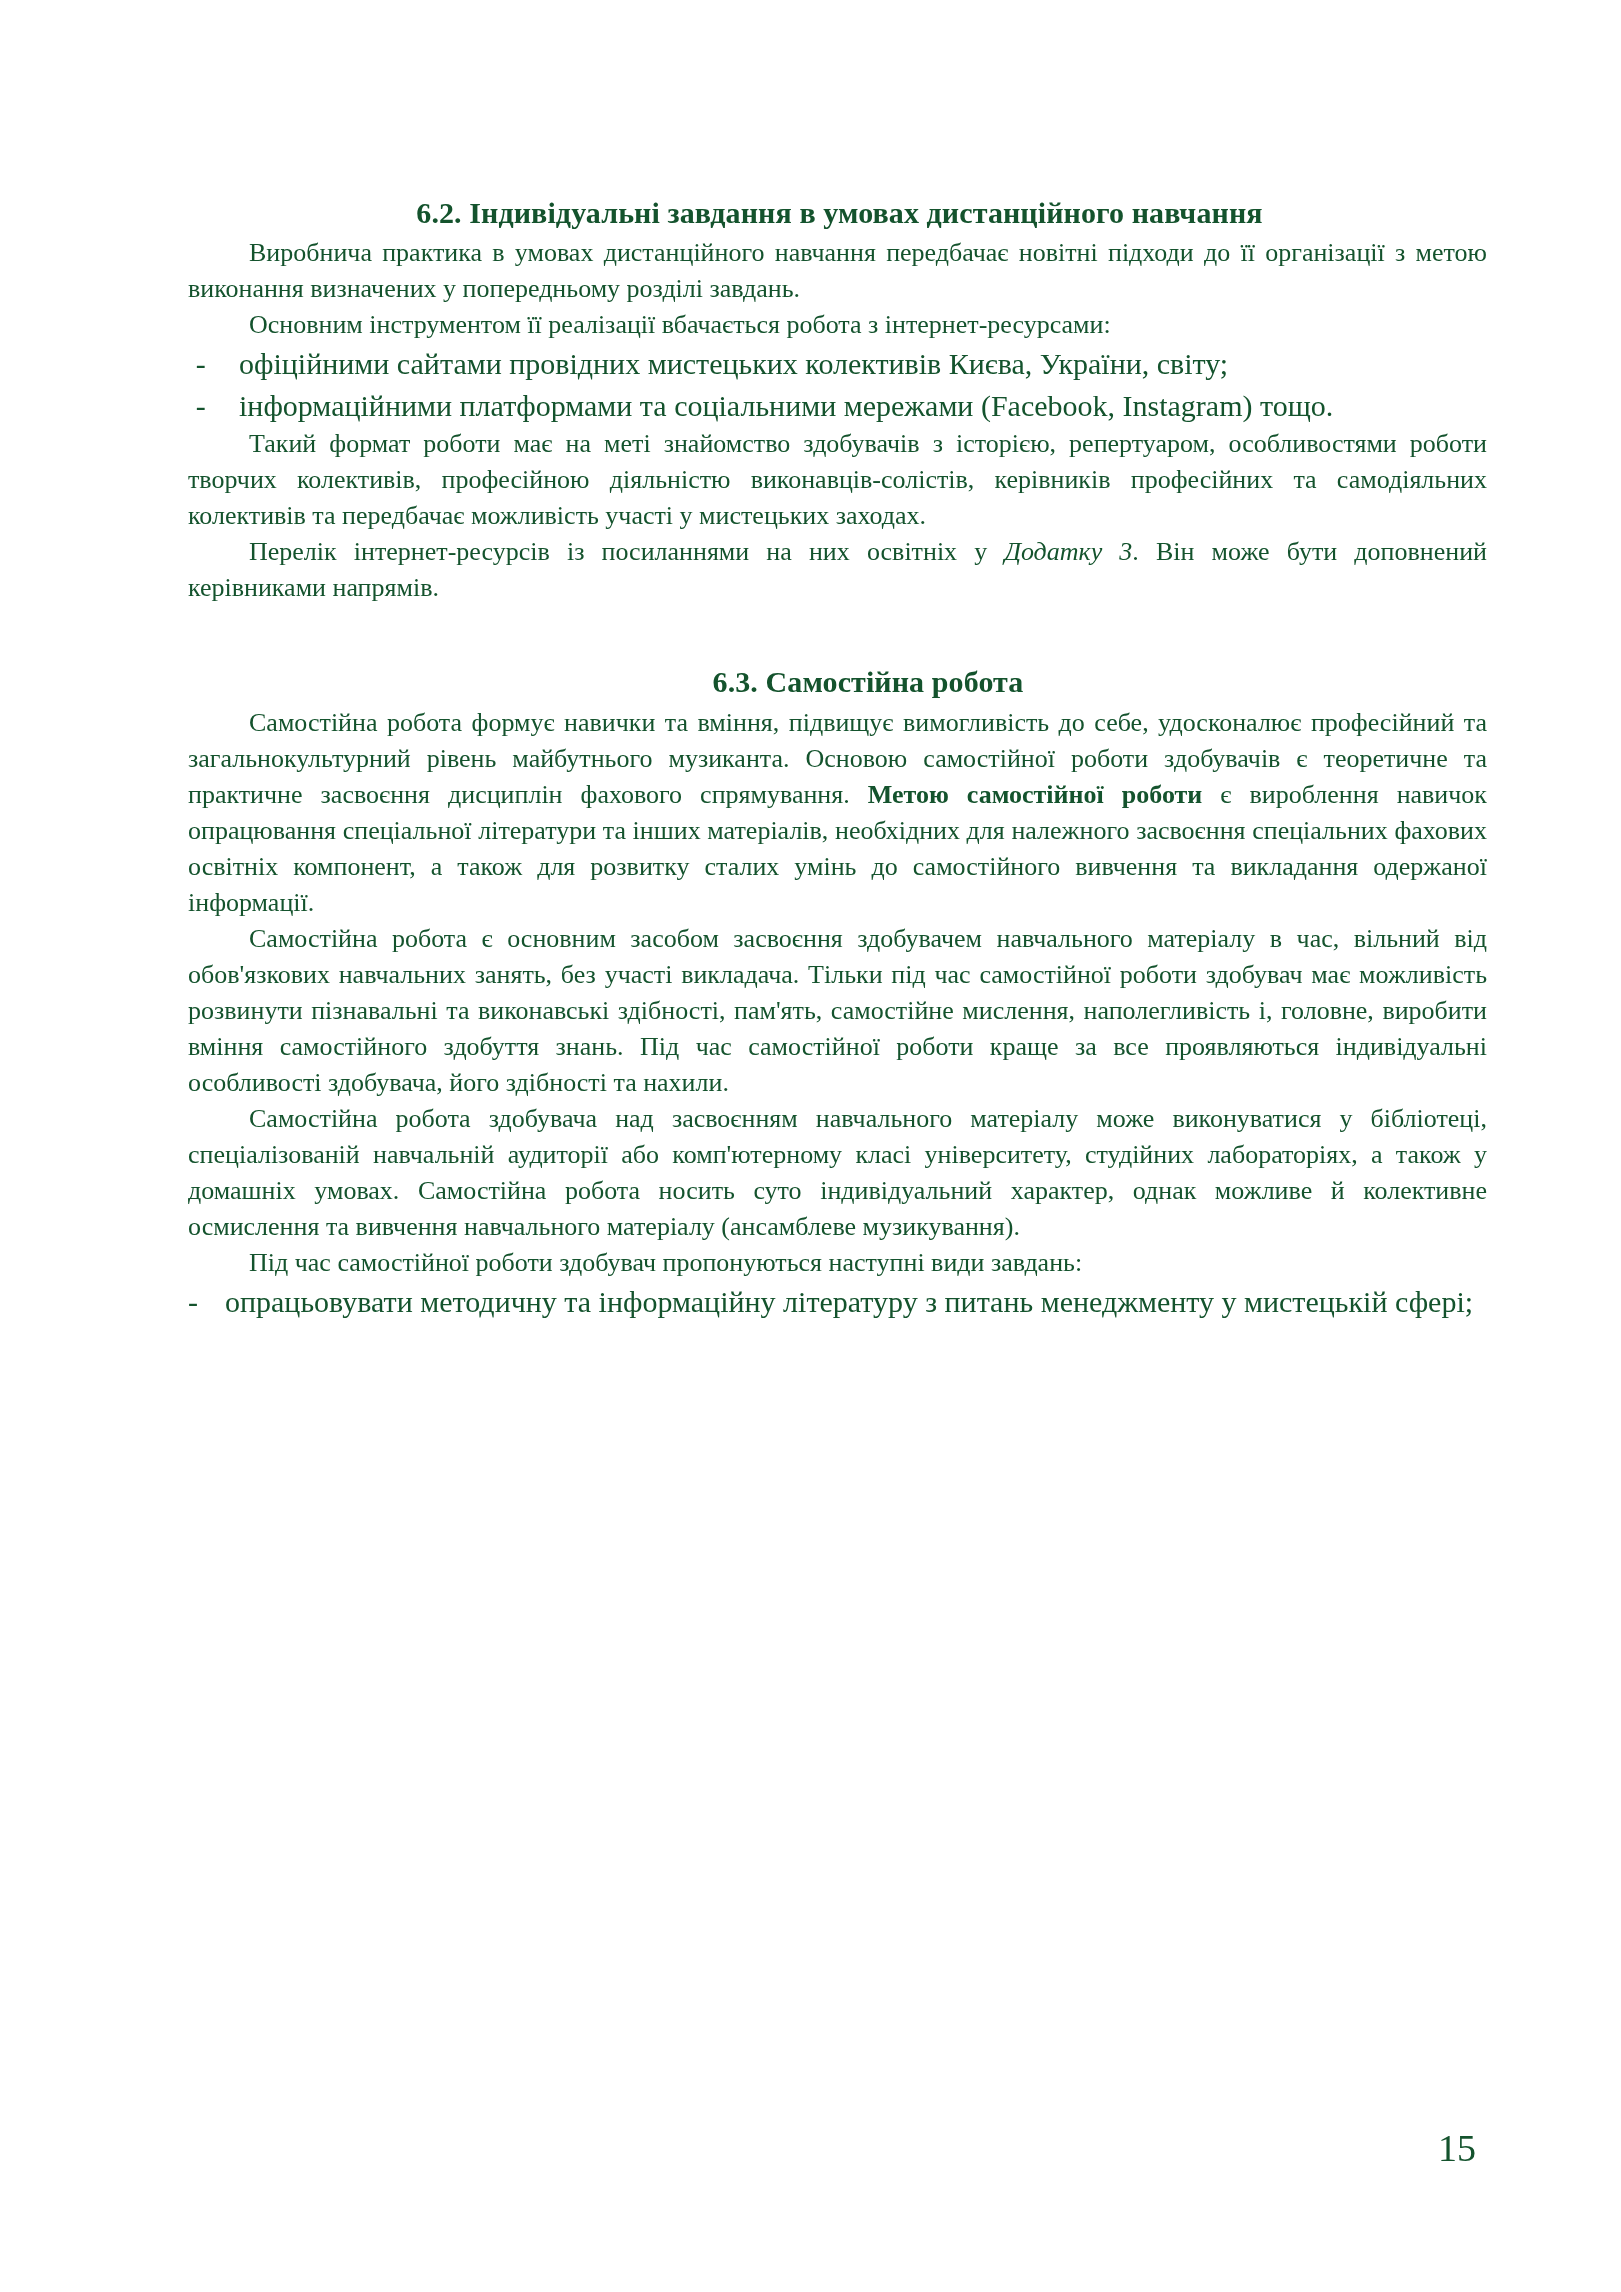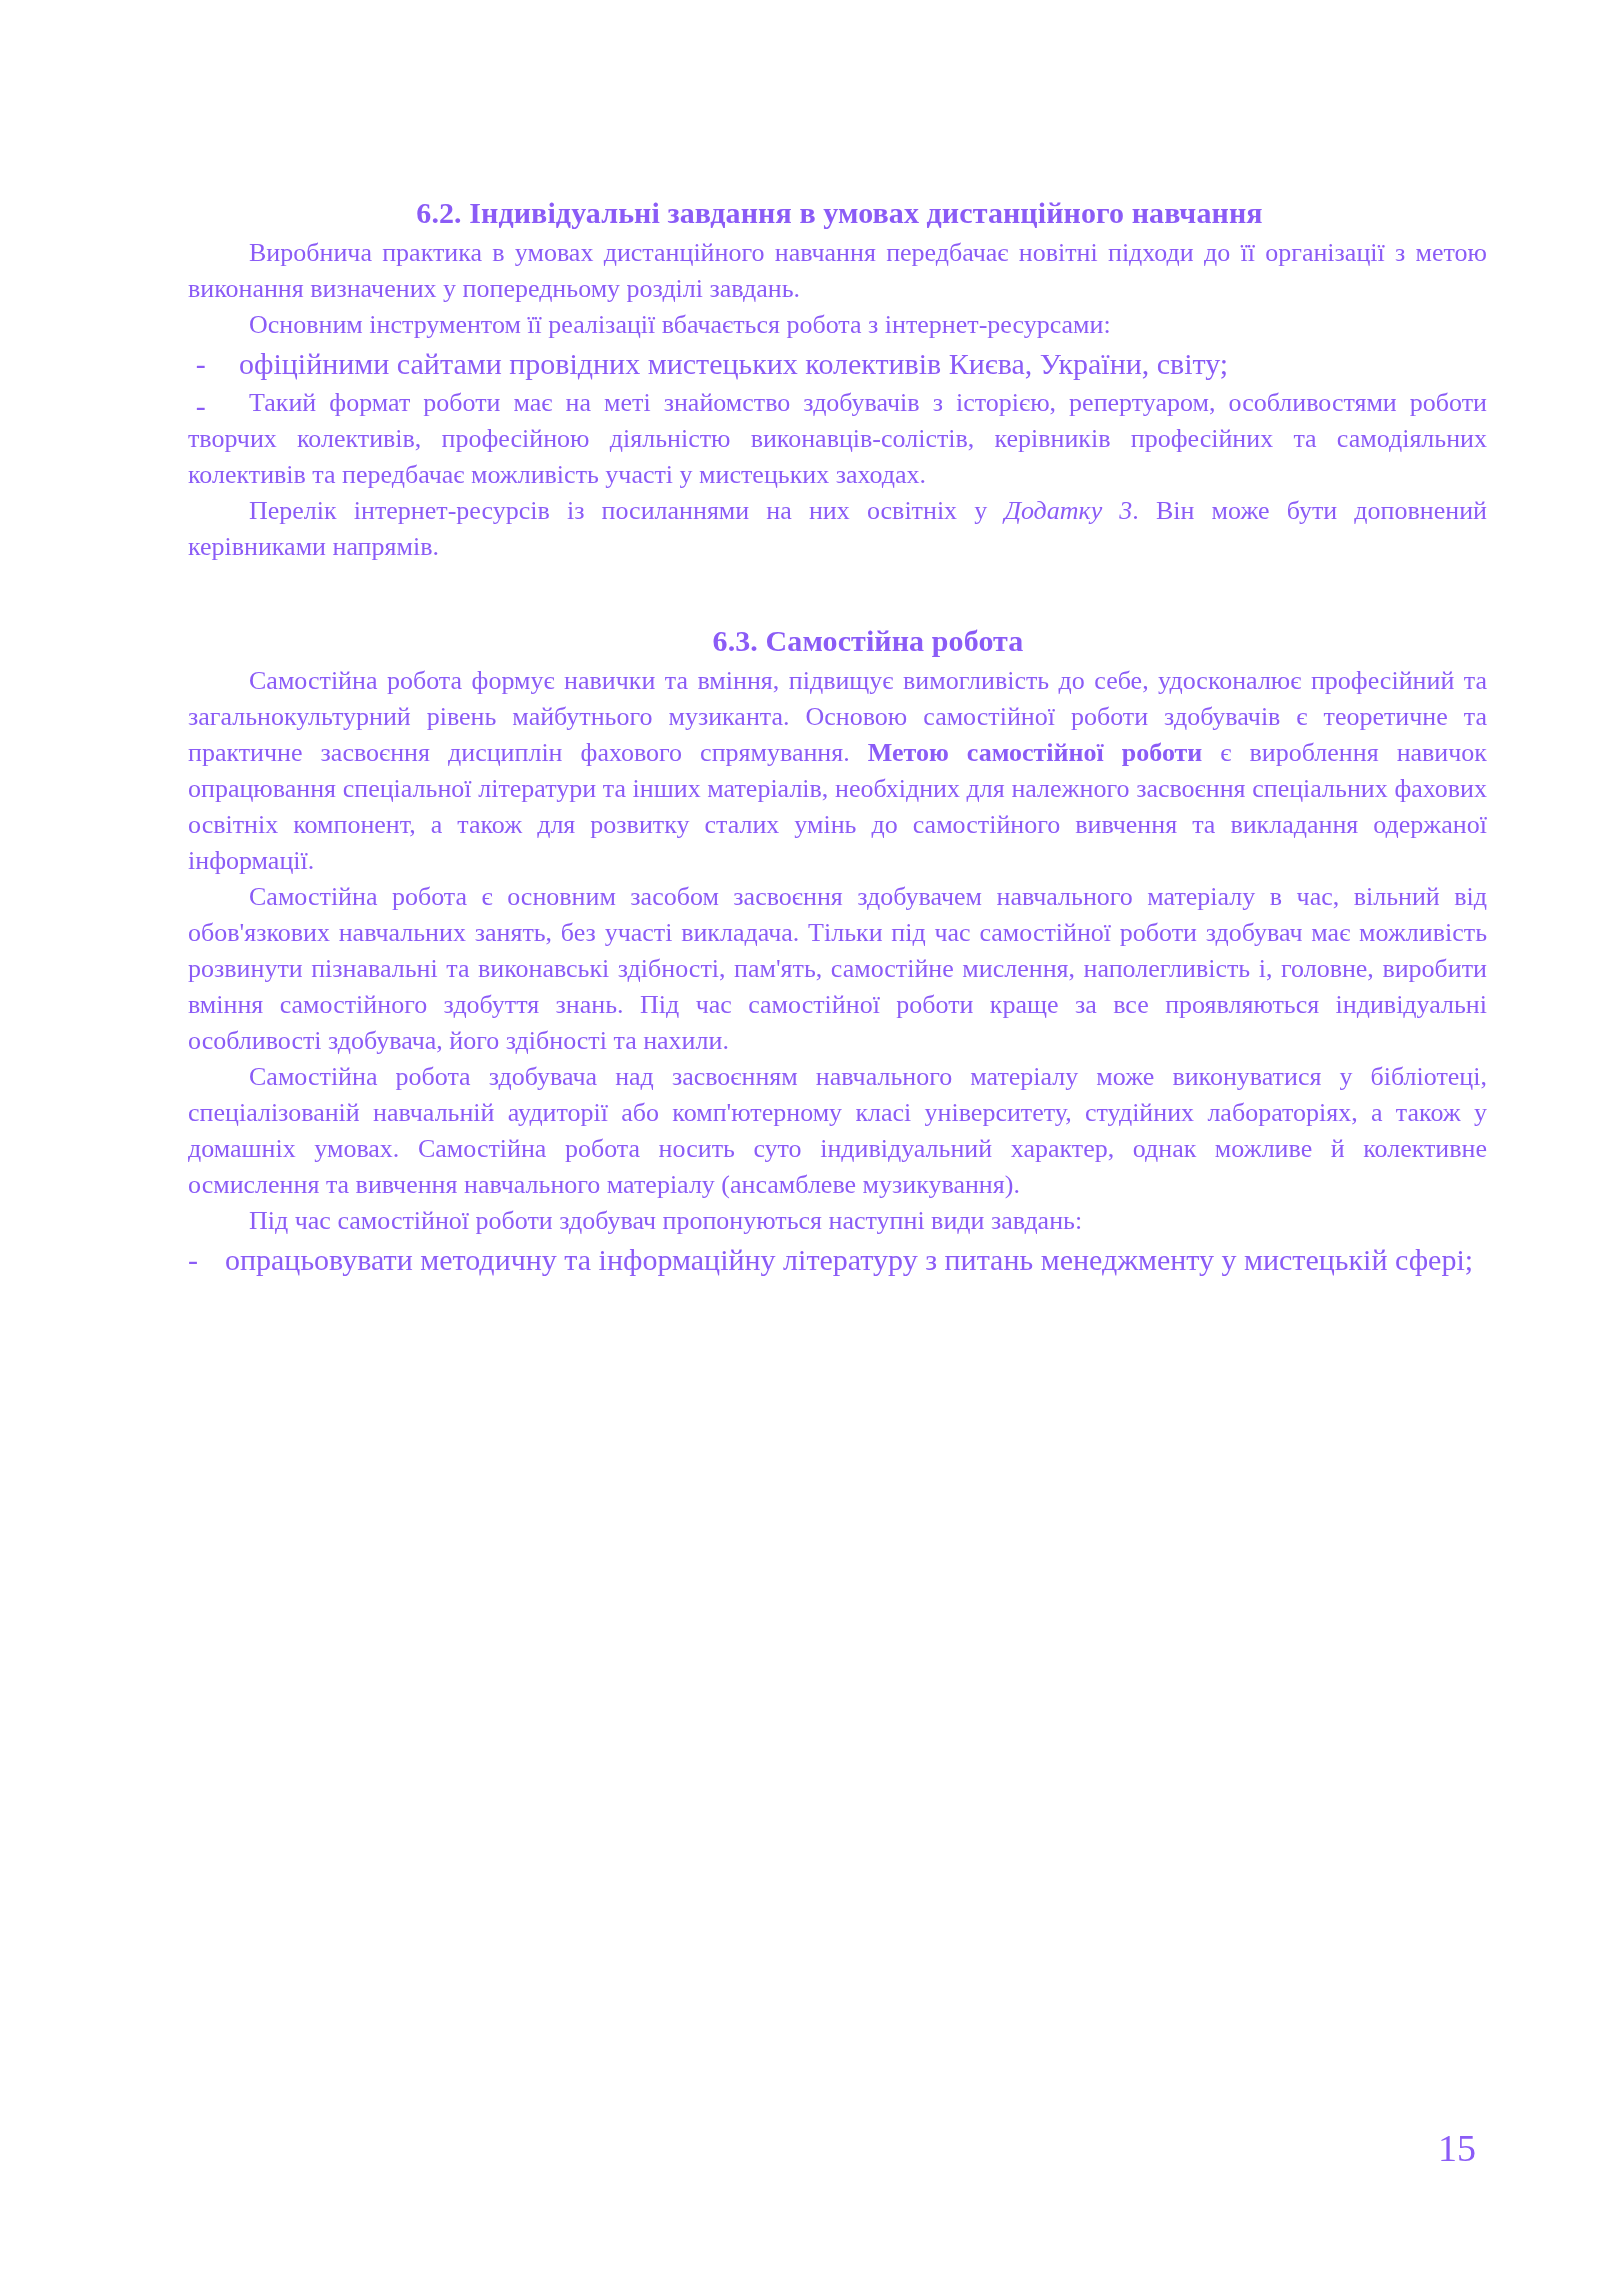--- a/index.html
+++ b/index.html
@@ -7,21 +7,21 @@
     padding: 0;
     background: #ffffff;
   }
   .page {
     position: relative;
     width: 1621px;
     height: 2293px;
     background: #ffffff;
     box-sizing: border-box;
     font-family: "Liberation Serif", "DejaVu Serif", serif;
-    color: #8b5cf6;
+    color: #14532d;
     overflow: hidden;
   }
   .content {
     position: absolute;
     left: 188px;
     top: 192px;
     width: 1299px;
   }
   .h-sec {
     font-size: 30px;
@@ -90,20 +90,21 @@
 
     <p class="body">Основним інструментом її реалізації вбачається робота з інтернет-ресурсами:</p>
 
     <ul class="bullets">
       <li>
         <span class="dash">-</span>
         <span>офіційними сайтами провідних мистецьких колективів Києва, України, світу;</span>
       </li>
       <li>
         <span class="dash">-</span>
+        <span>інформаційними платформами та соціальними мережами (Facebook, Instagram) тощо.</span>
       </li>
     </ul>
 
     <p class="body">Такий формат роботи має на меті знайомство здобувачів з історією, репертуаром, особливостями роботи творчих колективів, професійною діяльністю виконавців-солістів, керівників професійних та самодіяльних колективів та передбачає можливість участі у мистецьких заходах.</p>
 
     <p class="body"><span>Перелік інтернет-ресурсів із посиланнями на них освітніх у </span><span class="ital">Додатку 3</span><span>. Він може бути доповнений  керівниками напрямів.</span></p>
 
     <div class="gap-lg"></div>
 
     <h2 class="h-sec h-sec-indent">6.3. Самостійна робота</h2>

